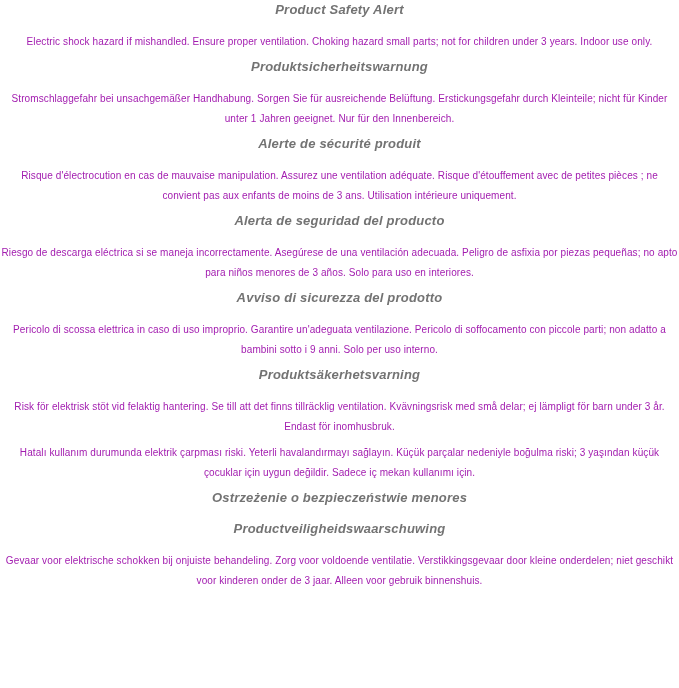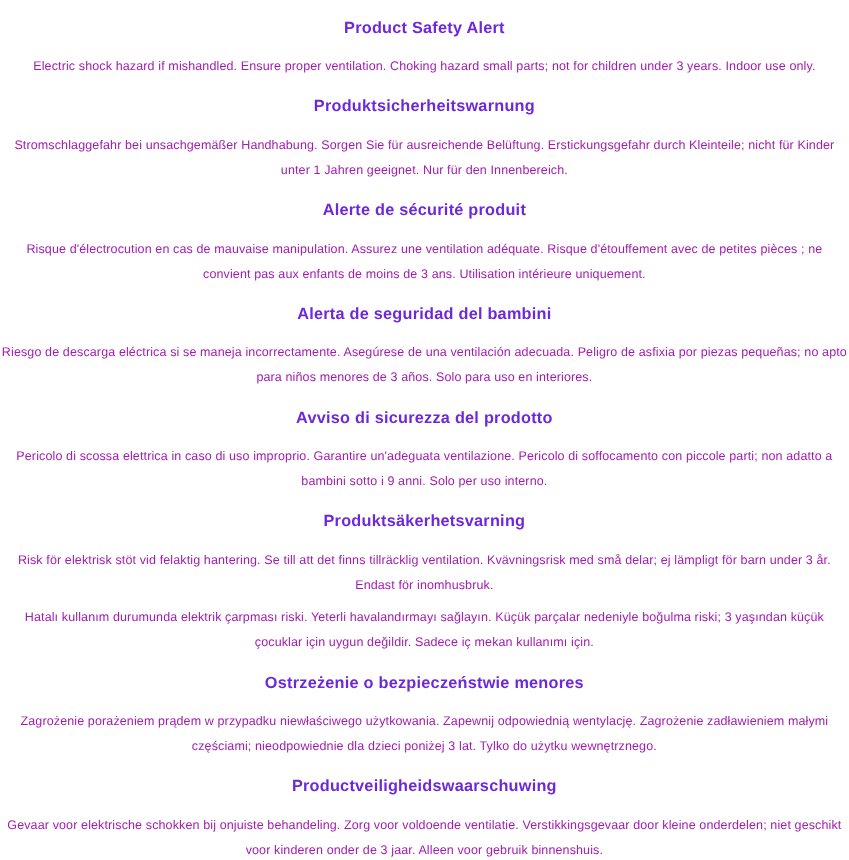--- a/index.html
+++ b/index.html
@@ -16,22 +16,23 @@
     min-height: 688px;
     padding: 1px 1px 0 1px;
     text-align: center;
   }
   .safety-section { }
   .section-heading {
     font-size: 13px;
     font-weight: 700;
     line-height: 18px;
     letter-spacing: 0.2px;
-    color: #6d28d9;
-    margin: 12px 0 13px 0;
+    color: #737373;
+    margin: 0 0 13px 0;
+    font-style: italic;
   }
   .section-body {
     font-size: 10px;
     font-weight: 400;
     line-height: 20px;
     letter-spacing: 0.1px;
     color: #a21caf;
     margin: 0 auto 6px auto;
     max-width: 677px;
   }
@@ -50,41 +51,40 @@
     <h3 class="section-heading">Produktsicherheitswarnung</h3>
     <p class="section-body">Stromschlaggefahr bei unsachgemäßer Handhabung. Sorgen Sie für ausreichende Belüftung. Erstickungsgefahr durch Kleinteile; nicht für Kinder unter 1 Jahren geeignet. Nur für den Innenbereich.</p>
   </section>
 
   <section class="safety-section">
     <h3 class="section-heading">Alerte de sécurité produit</h3>
     <p class="section-body">Risque d'électrocution en cas de mauvaise manipulation. Assurez une ventilation adéquate. Risque d'étouffement avec de petites pièces ; ne convient pas aux enfants de moins de 3 ans. Utilisation intérieure uniquement.</p>
   </section>
 
   <section class="safety-section">
-    <h3 class="section-heading">Alerta de seguridad del bambini</h3>
+    <h3 class="section-heading">Alerta de seguridad del producto</h3>
     <p class="section-body">Riesgo de descarga eléctrica si se maneja incorrectamente. Asegúrese de una ventilación adecuada. Peligro de asfixia por piezas pequeñas; no apto para niños menores de 3 años. Solo para uso en interiores.</p>
   </section>
 
   <section class="safety-section">
     <h3 class="section-heading">Avviso di sicurezza del prodotto</h3>
     <p class="section-body">Pericolo di scossa elettrica in caso di uso improprio. Garantire un'adeguata ventilazione. Pericolo di soffocamento con piccole parti; non adatto a bambini sotto i 9 anni. Solo per uso interno.</p>
   </section>
 
   <section class="safety-section">
     <h3 class="section-heading">Produktsäkerhetsvarning</h3>
     <p class="section-body">Risk för elektrisk stöt vid felaktig hantering. Se till att det finns tillräcklig ventilation. Kvävningsrisk med små delar; ej lämpligt för barn under 3 år. Endast för inomhusbruk.</p>
   </section>
 
   <section class="safety-section">
     <p class="section-body">Hatalı kullanım durumunda elektrik çarpması riski. Yeterli havalandırmayı sağlayın. Küçük parçalar nedeniyle boğulma riski; 3 yaşından küçük çocuklar için uygun değildir. Sadece iç mekan kullanımı için.</p>
   </section>
 
   <section class="safety-section">
     <h3 class="section-heading">Ostrzeżenie o bezpieczeństwie menores</h3>
-    <p class="section-body">Zagrożenie porażeniem prądem w przypadku niewłaściwego użytkowania. Zapewnij odpowiednią wentylację. Zagrożenie zadławieniem małymi częściami; nieodpowiednie dla dzieci poniżej 3 lat. Tylko do użytku wewnętrznego.</p>
   </section>
 
   <section class="safety-section">
     <h3 class="section-heading">Productveiligheidswaarschuwing</h3>
     <p class="section-body">Gevaar voor elektrische schokken bij onjuiste behandeling. Zorg voor voldoende ventilatie. Verstikkingsgevaar door kleine onderdelen; niet geschikt voor kinderen onder de 3 jaar. Alleen voor gebruik binnenshuis.</p>
   </section>
 
 </div>
 
 </body></html>

